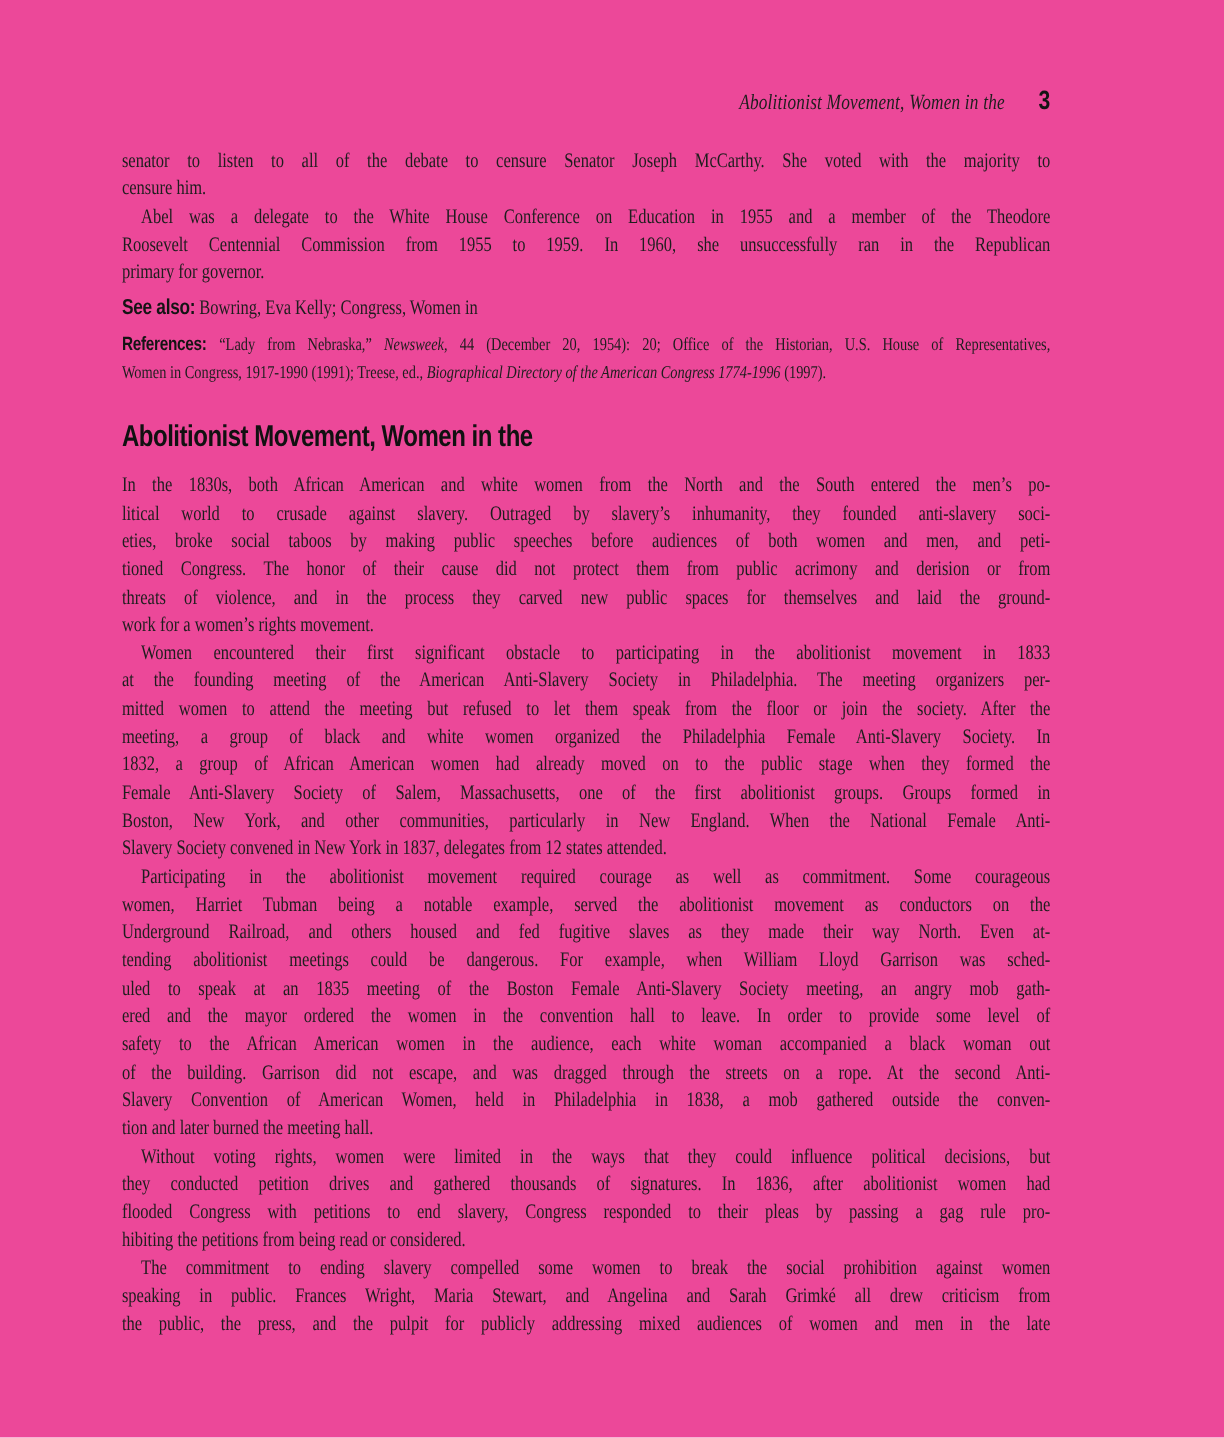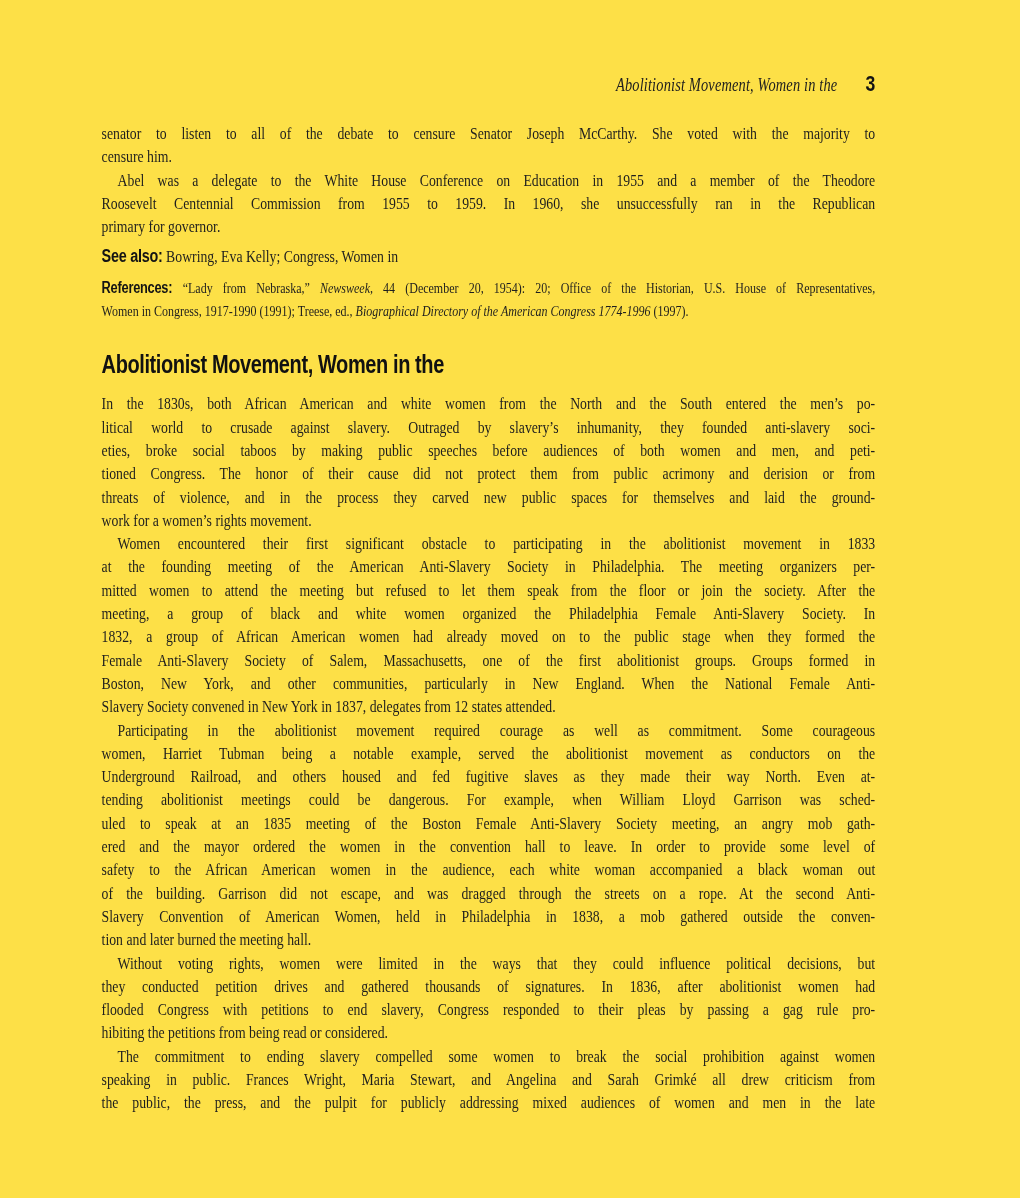--- a/index.html
+++ b/index.html
@@ -1,17 +1,17 @@
 <!DOCTYPE html>
 <html><head>
 <meta charset="utf-8">
 <style>
   html,body{margin:0;padding:0;background:#ffffff;}
   .page{
-    width:1020px;height:1198px;background:#fde047;overflow:hidden;
+    width:1020px;height:1198px;background:#ec4899;overflow:hidden;
     position:relative;color:#1e1e1e;
   }
   
   .squeeze{width:1275px;transform:scaleX(0.8);transform-origin:0 0;}
 
   .header-row{
     margin:71px 0 0 127px;width:967px;
     display:flex;justify-content:flex-end;align-items:baseline;gap:35px;
     line-height:26px;
   }

